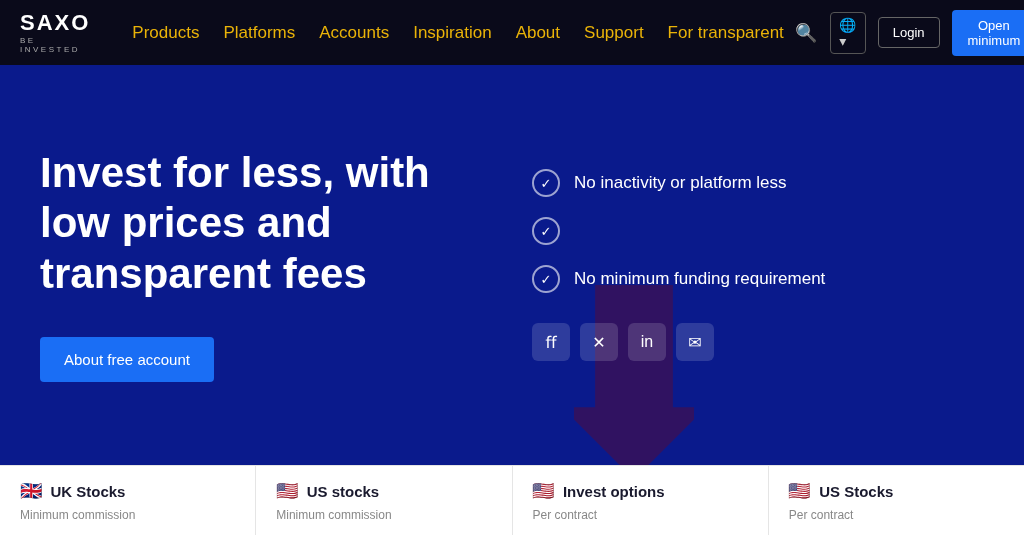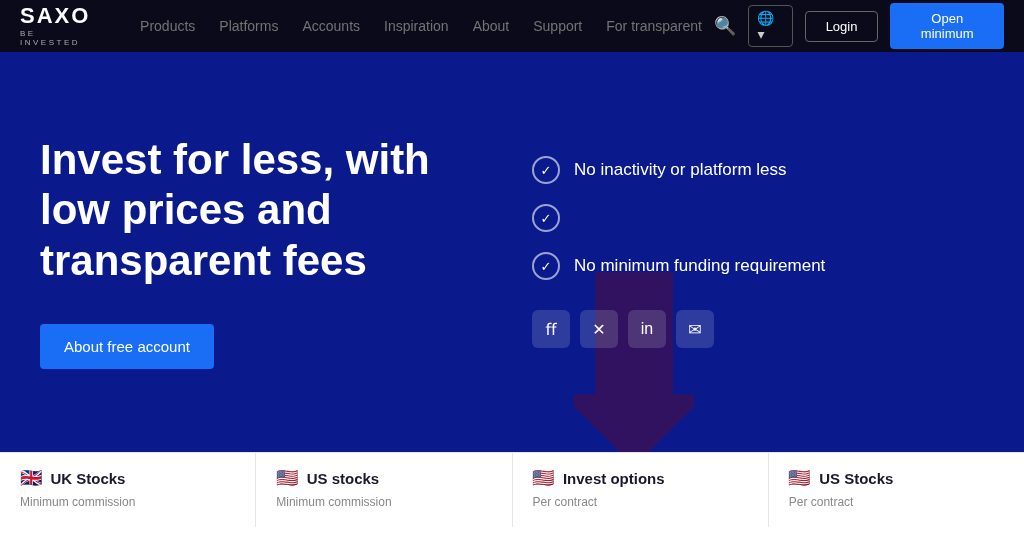--- a/index.html
+++ b/index.html
@@ -1,21 +1,21 @@
 <!DOCTYPE html>
 <html><head>
   <meta charset="utf-8">
   <style>
     * { margin: 0; padding: 0; box-sizing: border-box; }
     body { font-family: -apple-system, BlinkMacSystemFont, 'Segoe UI', Arial, sans-serif; width: 1024px; height: 535px; overflow: hidden; background: #fff; }
 
     
     nav {
       background: #0a0a1a;
-      height: 52px;
+      height: 65px;
       display: flex;
       align-items: center;
       padding: 0 20px;
       gap: 0;
     }
     .nav-logo {
       display: flex;
       flex-direction: column;
       margin-right: 30px;
       color: #fff;
@@ -34,22 +34,22 @@
       text-transform: uppercase;
       margin-top: 2px;
     }
     .nav-links {
       display: flex;
       align-items: center;
       gap: 0;
       flex: 1;
     }
     .nav-link {
-      color: #737373;
-      font-size: 14px;
+      color: #eab308;
+      font-size: 17px;
       padding: 0 12px;
       cursor: pointer;
       white-space: nowrap;
       text-decoration: none;
     }
     .nav-right {
       display: flex;
       align-items: center;
       gap: 12px;
     }
@@ -66,21 +66,21 @@
       font-size: 14px;
       cursor: pointer;
       border: 1px solid #555;
       border-radius: 4px;
       padding: 4px 8px;
     }
     .btn-login {
       background: transparent;
       color: #fff;
       border: 1px solid #666;
-      padding: 7px 20px;
+      padding: 7px 14px;
       border-radius: 4px;
       font-size: 13px;
       cursor: pointer;
     }
     .btn-open-account {
       background: #1a6ef5;
       color: #fff;
       border: none;
       padding: 8px 16px;
       border-radius: 4px;

